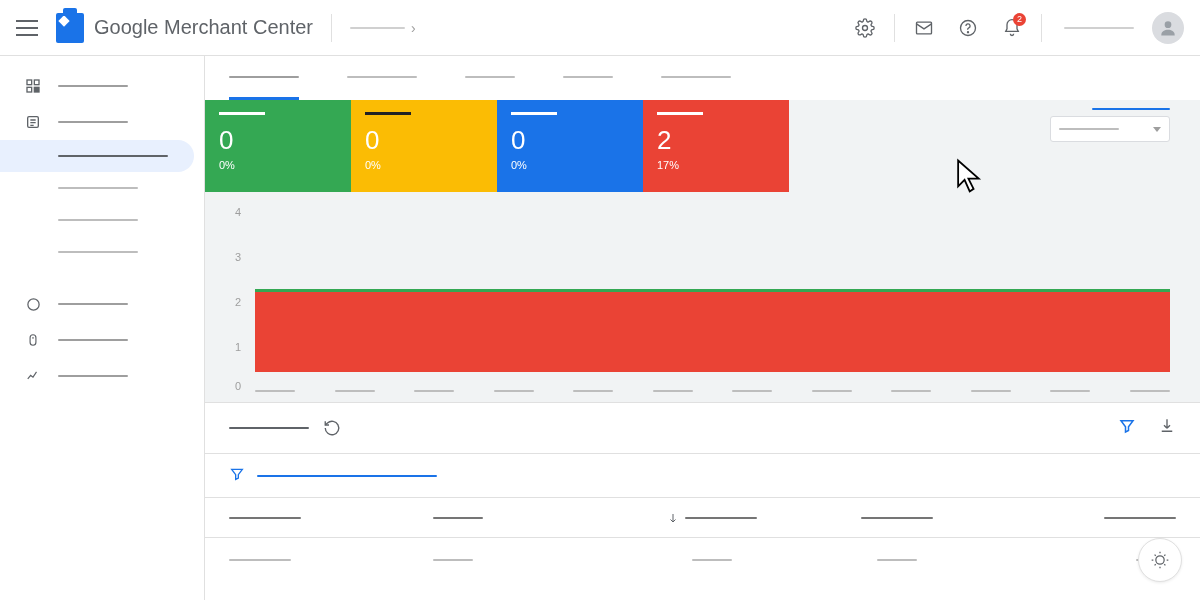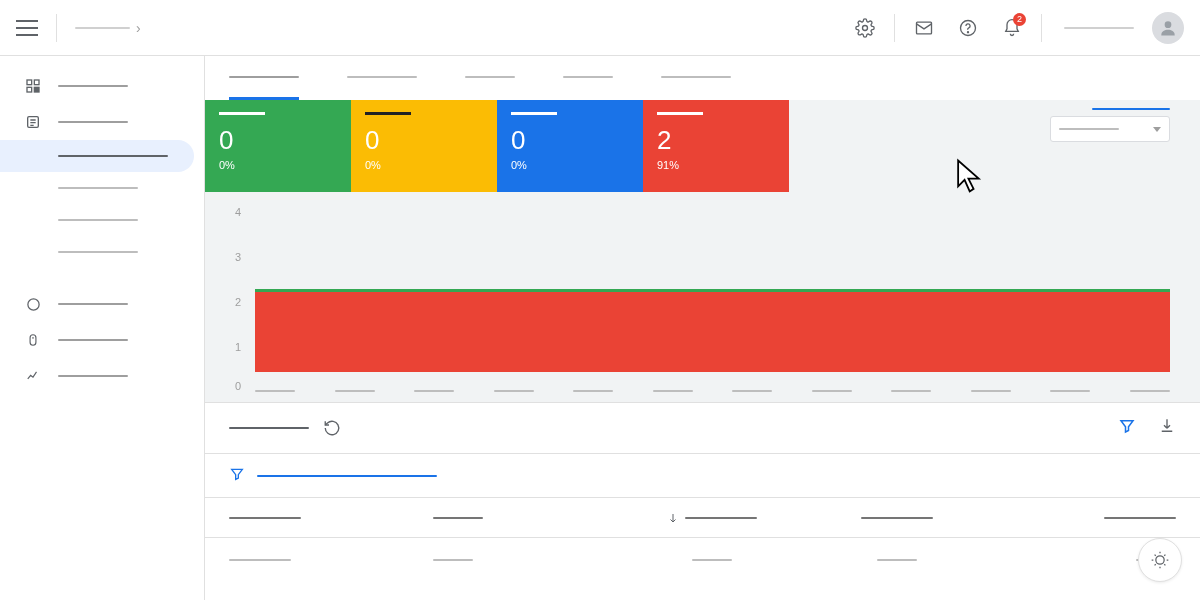--- a/index.html
+++ b/index.html
@@ -95,20 +95,24 @@
 </style>
 </head>
 <body>
 
 <div class="header">
   <div class="hamburger">
       <span></span>
       <span></span>
       <span></span>
     </div>
+  <div class="logo">
+    <div class="logo-mark"></div>
+    <div class="logo-text"><b>Google</b><span> Merchant Center</span></div>
+  </div>
   <div class="hdr-sep"></div>
   <div class="crumb">
     <div class="ph"></div>
       <span class="chev">›</span>
   </div>
   <div class="hdr-right">
     <div class="icon-btn">
       <svg width="20" height="20" viewBox="0 0 24 24" fill="none" stroke="currentColor" stroke-width="1.6">
           <circle cx="12" cy="12" r="3"></circle>
           <path d="M19.4 15a1.7 1.7 0 0 0 .34 1.87l.06.06a2 2 0 1 1-2.83 2.83l-.06-.06a1.7 1.7 0 0 0-1.87-.34 1.7 1.7 0 0 0-1 1.56V21a2 2 0 1 1-4 0v-.09a1.7 1.7 0 0 0-1-1.56 1.7 1.7 0 0 0-1.87.34l-.06.06a2 2 0 1 1-2.83-2.83l.06-.06a1.7 1.7 0 0 0 .34-1.87 1.7 1.7 0 0 0-1.56-1H3a2 2 0 1 1 0-4h.09a1.7 1.7 0 0 0 1.56-1 1.7 1.7 0 0 0-.34-1.87l-.06-.06a2 2 0 1 1 2.83-2.83l.06.06c.5.5 1.24.64 1.87.34.6-.26 1-.84 1-1.51V3a2 2 0 1 1 4 0v.09c0 .67.4 1.25 1 1.51.63.3 1.37.16 1.87-.34l.06-.06a2 2 0 1 1 2.83 2.83l-.06.06a1.7 1.7 0 0 0-.34 1.87c.26.6.84 1 1.51 1H21a2 2 0 1 1 0 4h-.09c-.67 0-1.25.4-1.51 1z"></path>
@@ -240,21 +244,21 @@
             <div class="pct">0%</div>
           </div>
         <div class="card c-blue">
             <div class="bar"></div>
             <div class="val">0</div>
             <div class="pct">0%</div>
           </div>
         <div class="card c-red">
             <div class="bar"></div>
             <div class="val">2</div>
-            <div class="pct">91%</div>
+            <div class="pct">17%</div>
           </div>
       </div>
       <div class="link-corner">
         <span class="ph"></span>
         <div class="dropdown">
             <span class="ph"></span>
             <span class="tri"></span>
           </div>
       </div>
 

